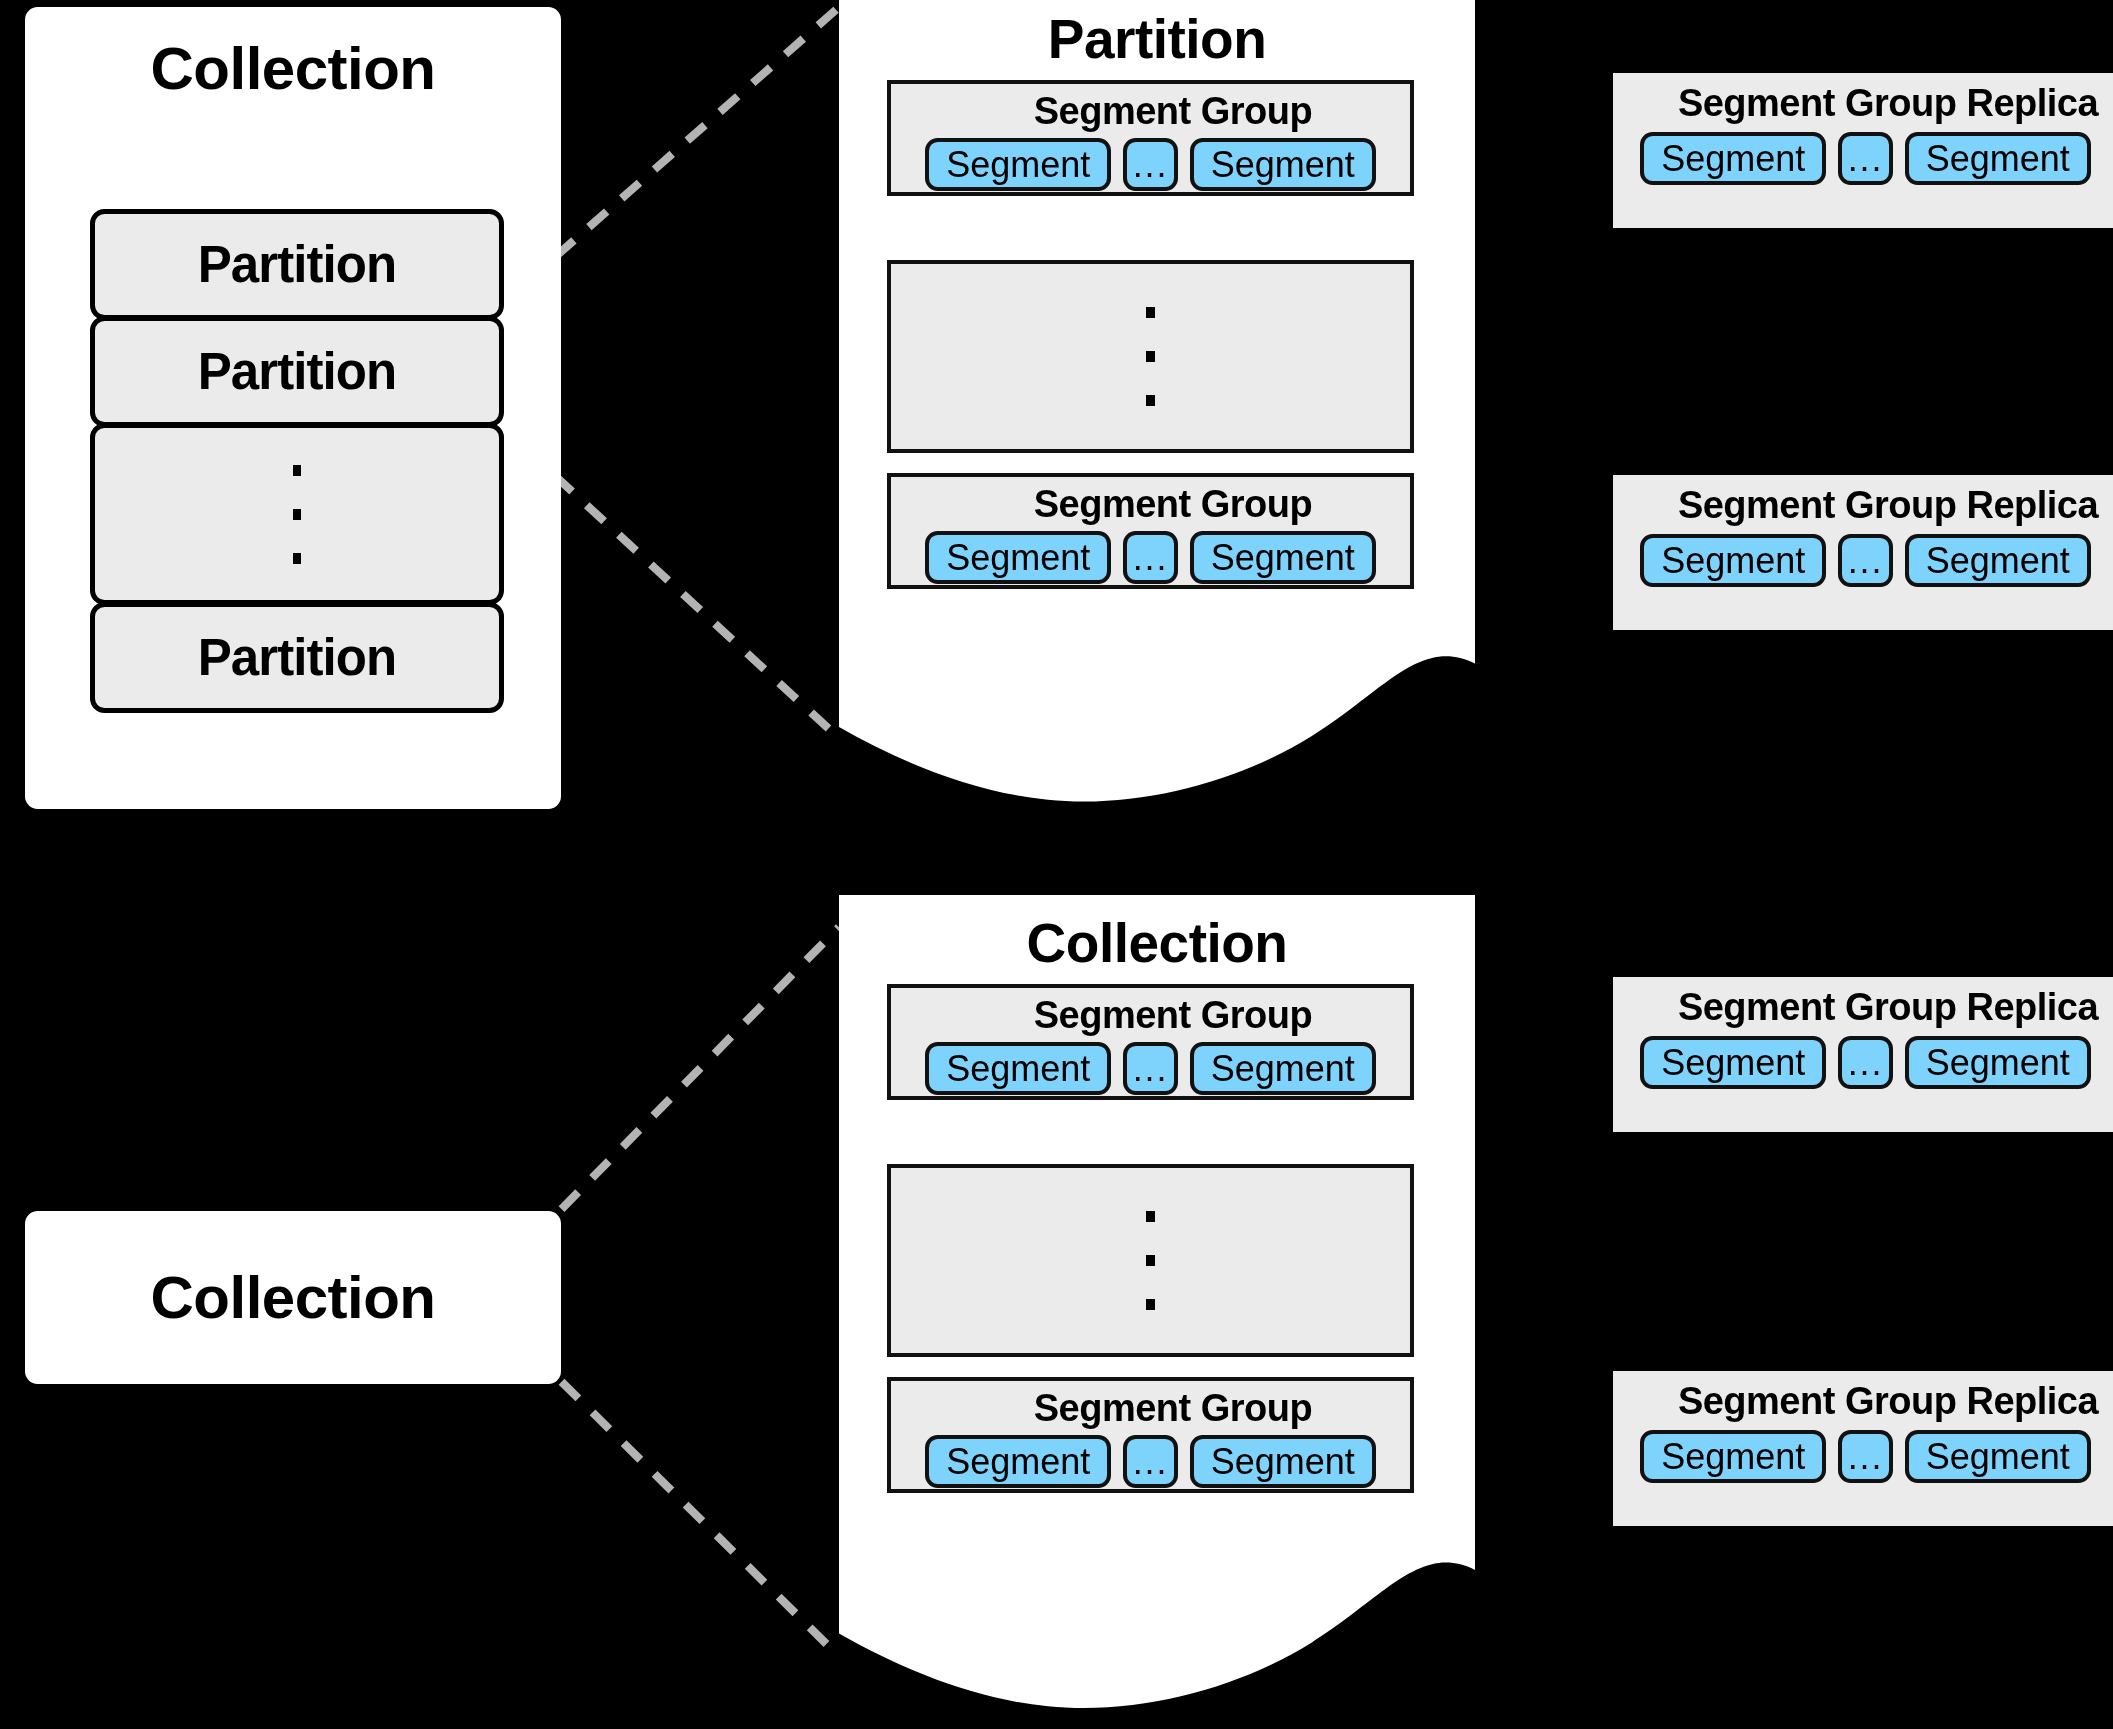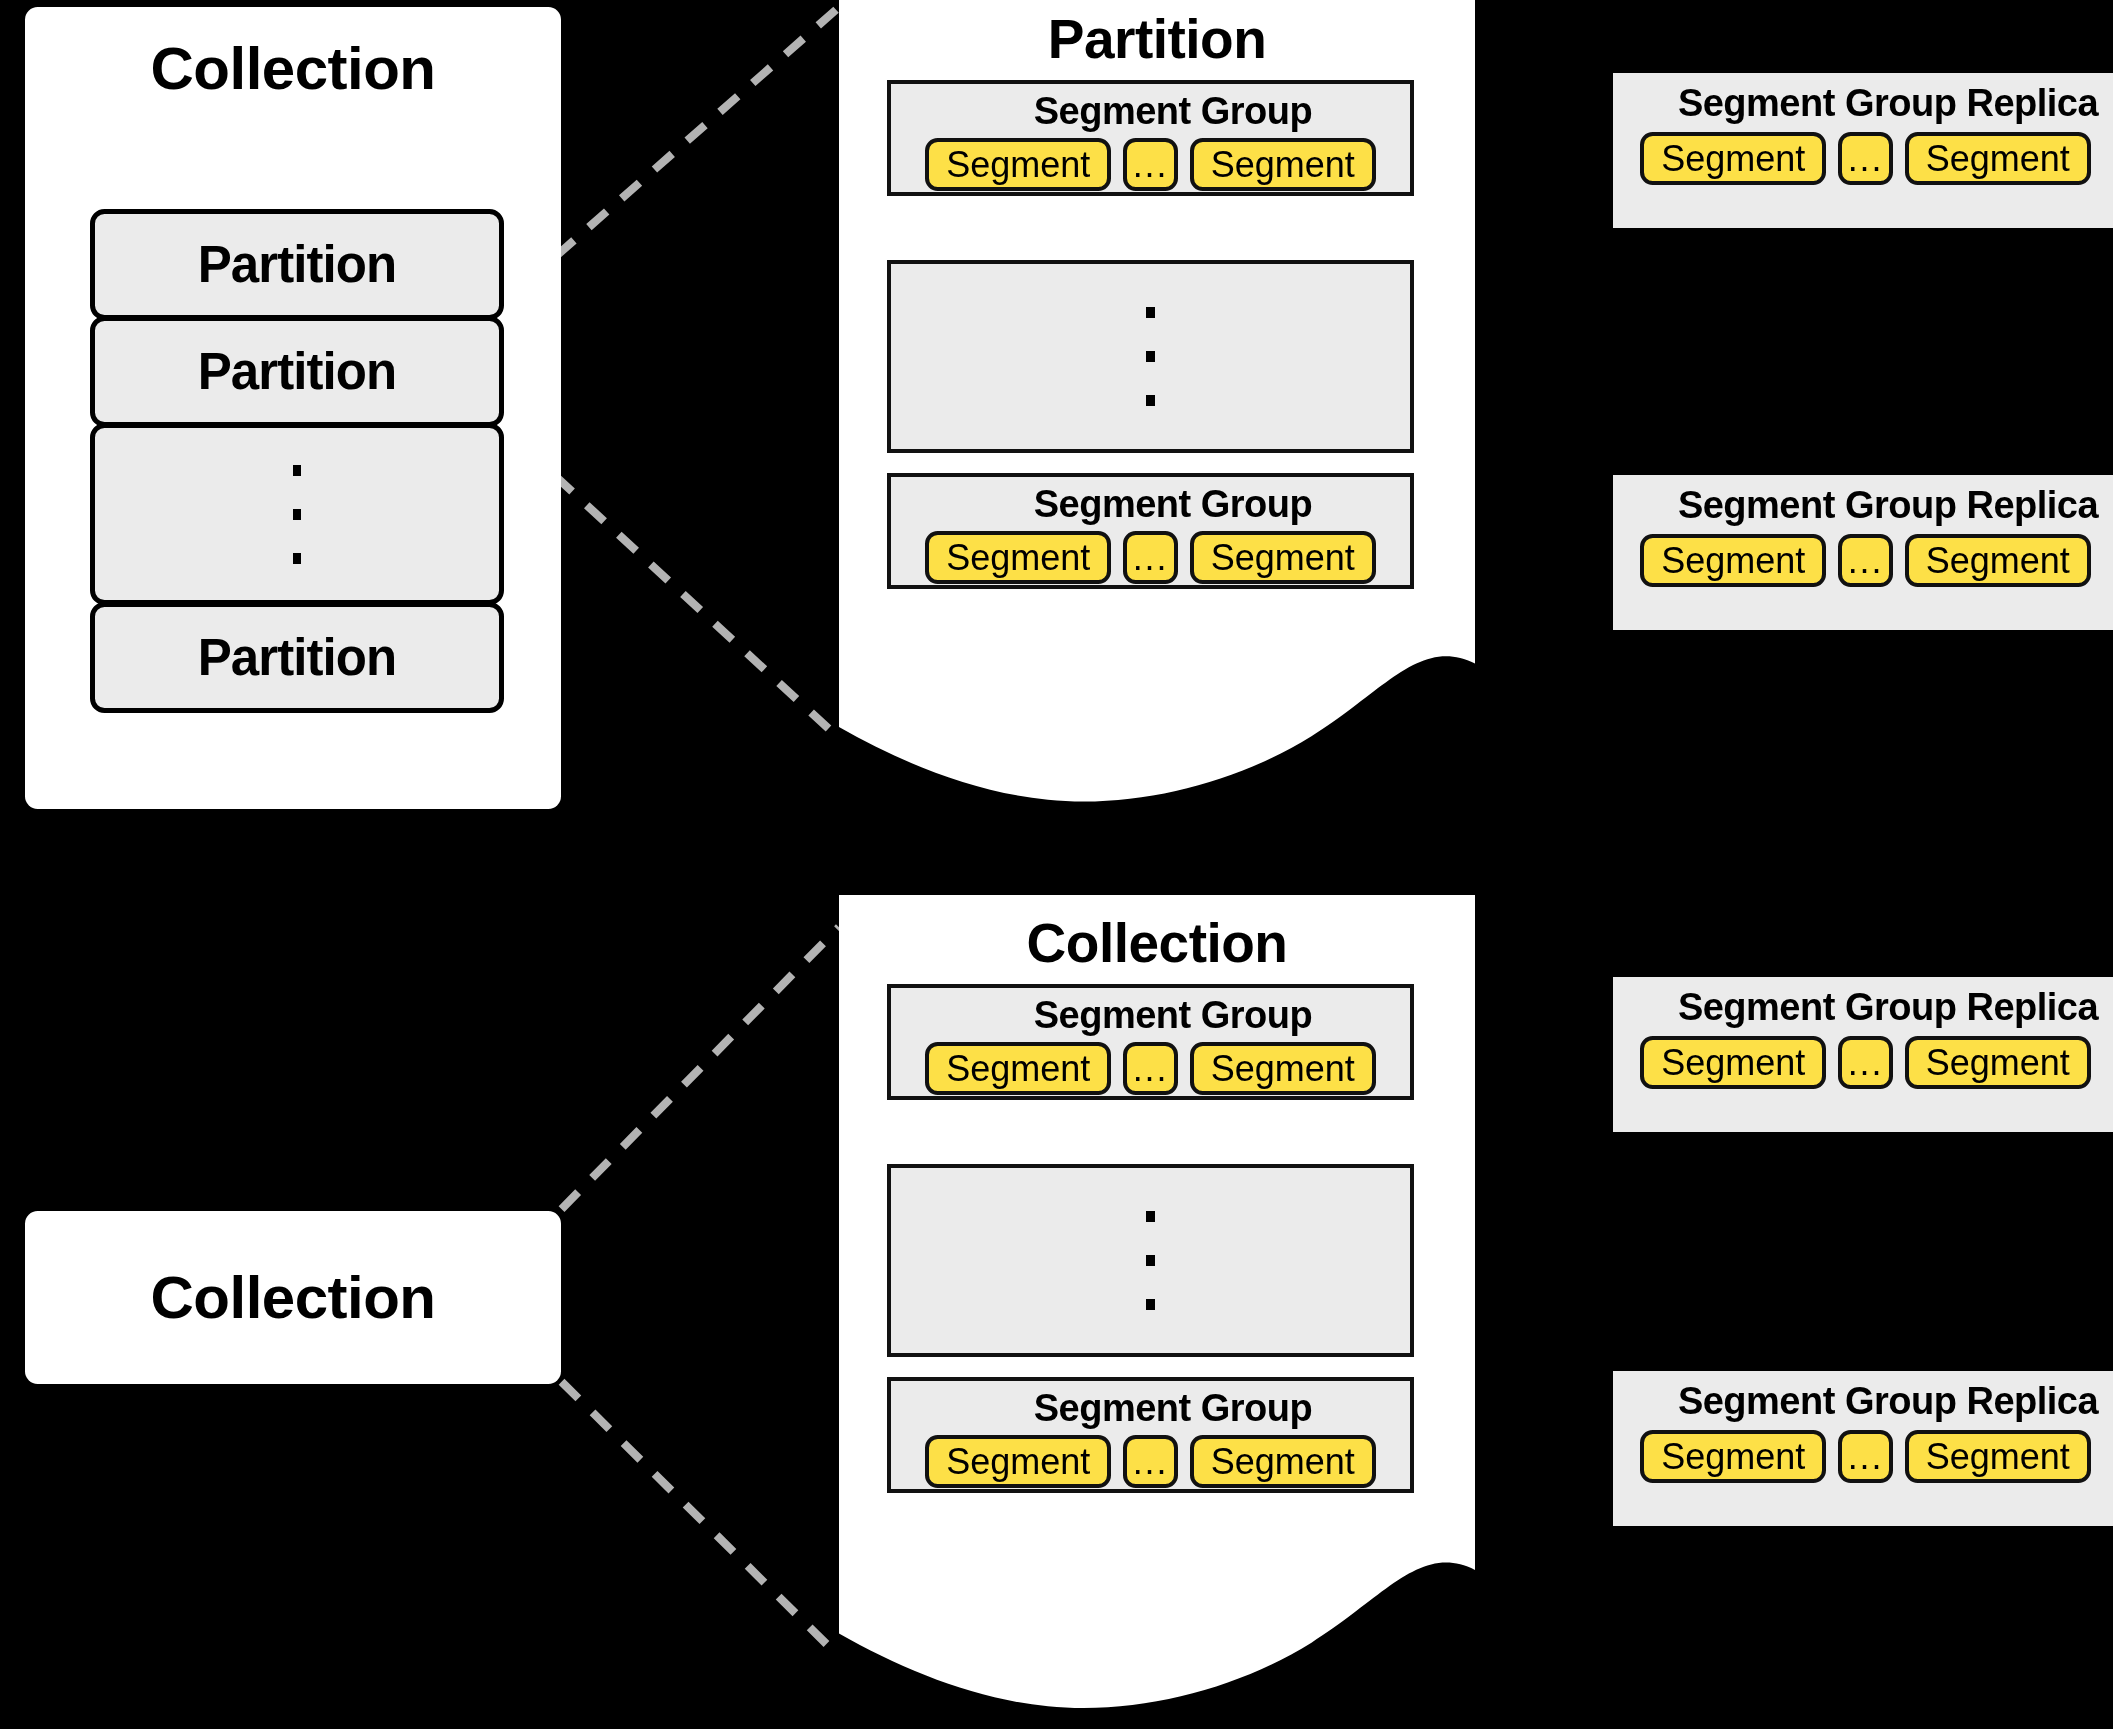--- a/index.html
+++ b/index.html
@@ -113,21 +113,21 @@
     white-space: nowrap;
     margin-left: 45px;
   }
   .sg-row {
     display: flex;
     flex-direction: row;
     align-items: center;
     justify-content: center;
   }
   .seg-box {
-    background: #fde047;
+    background: #7dd3fc;
     border: 4.5px solid #111111;
     border-radius: 12.7px;
     box-sizing: border-box;
     display: flex;
     align-items: center;
     justify-content: center;
     color: #000000;
     font-family: "Liberation Sans", sans-serif;
     font-weight: normal;
   }

